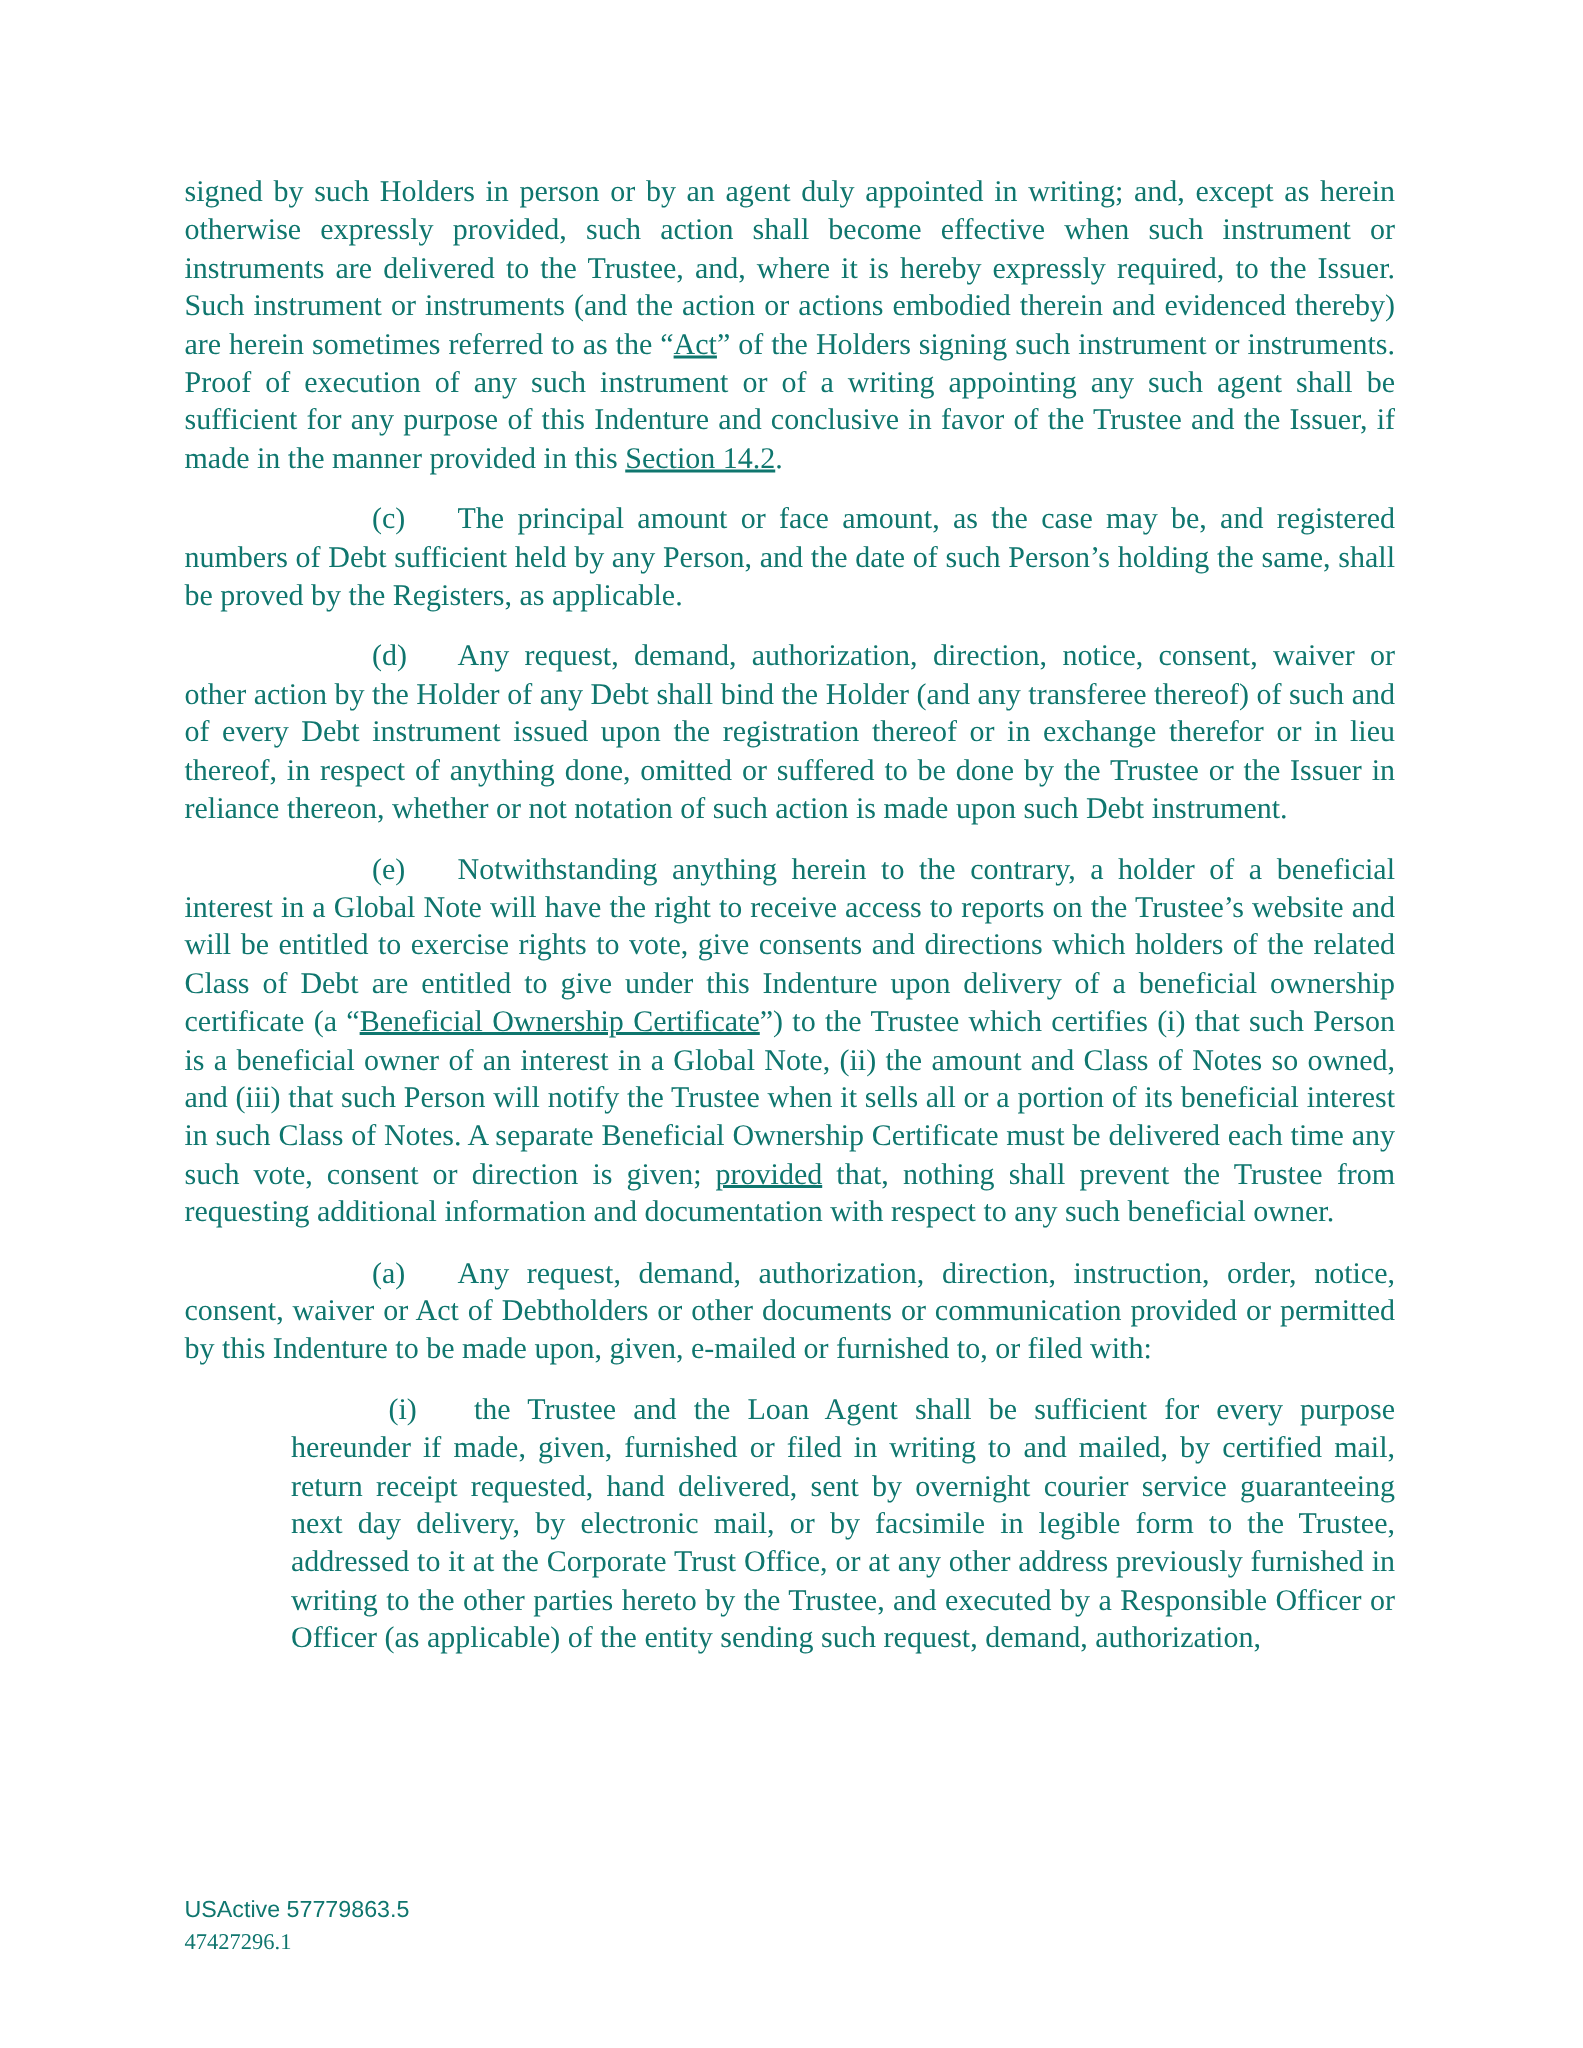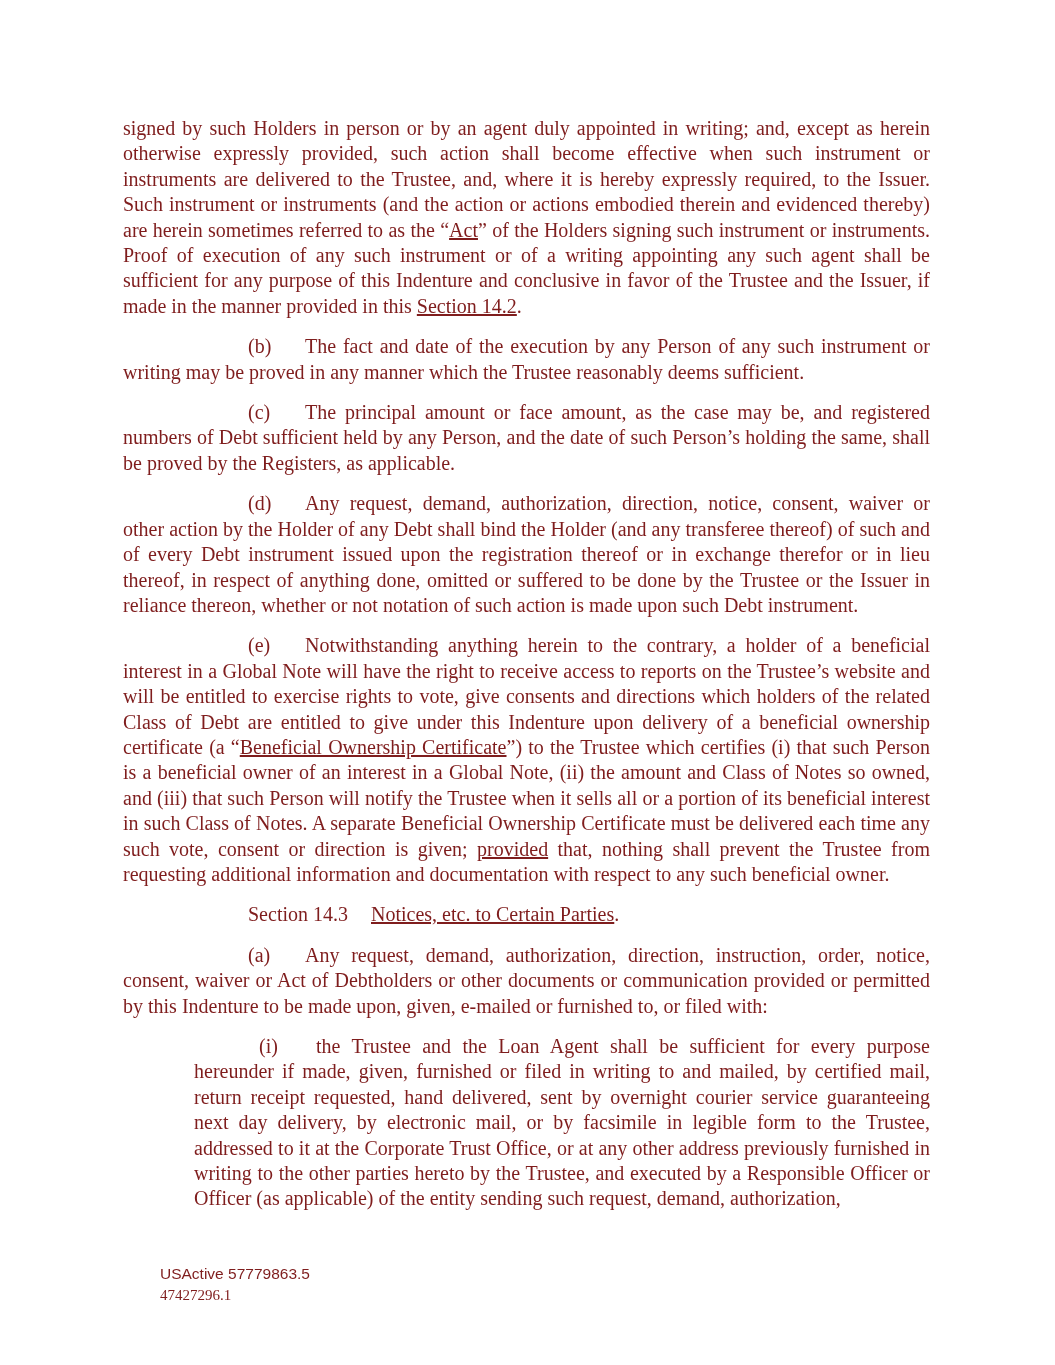--- a/index.html
+++ b/index.html
@@ -2,21 +2,21 @@
 <html><head>
 <meta charset="utf-8">
 <style>
   * { margin: 0; padding: 0; box-sizing: border-box; }
   html, body { background: #ffffff; }
   .page {
     position: relative;
     width: 1055px;
     height: 1365px;
     background: #ffffff;
-    color: #7f1d1d;
+    color: #0f766e;
     font-family: "Liberation Serif", "DejaVu Serif", serif;
     overflow: hidden;
   }
   .content {
     position: absolute;
     top: 116px;
     left: 123px;
     width: 807px;
   }
   p.para {
@@ -42,21 +42,20 @@
     line-height: 25.4px;
     text-indent: 125px;
     text-align: left;
     margin: 0 0 15px 0;
   }
   .sec-num { margin-right: 23px; }
   .footer-left {
     position: absolute;
     left: 123px;
     top: 1263px;
-    margin-left: 37px;
   }
   .footer-left .line1 {
     font-family: "Liberation Sans", sans-serif;
     font-size: 15.5px;
     line-height: 22px;
   }
   .footer-left .line2 {
     font-family: "Liberation Serif", serif;
     font-size: 15px;
     line-height: 20px;
@@ -72,29 +71,27 @@
   }
 </style>
 </head>
 <body>
 
 <div class="page">
   <div class="content">
 
     <p class="para no-indent"><span>signed by such Holders in person or by an agent duly appointed in writing; and, except as herein otherwise expressly provided, such action shall become effective when such instrument or instruments are delivered to the Trustee, and, where it is hereby expressly required, to the Issuer.  Such instrument or instruments (and the action or actions embodied therein and evidenced thereby) are herein sometimes referred to as the “</span><span class="u">Act</span><span>” of the Holders signing such instrument or instruments.  Proof of execution of any such instrument or of a writing appointing any such agent shall be sufficient for any purpose of this Indenture and conclusive in favor of the Trustee and the Issuer, if made in the manner provided in this </span><span class="u">Section 14.2</span><span>.</span></p>
 
-    <p class="para"><span class="plabel">(b)</span><span>The fact and date of the execution by any Person of any such instrument or writing may be proved in any manner which the Trustee reasonably deems sufficient.</span></p>
 
     <p class="para"><span class="plabel">(c)</span><span>The principal amount or face amount, as the case may be, and registered numbers of Debt sufficient held by any Person, and the date of such Person’s holding the same, shall be proved by the Registers, as applicable.</span></p>
 
     <p class="para"><span class="plabel">(d)</span><span>Any request, demand, authorization, direction, notice, consent, waiver or other action by the Holder of any Debt shall bind the Holder (and any transferee thereof) of such and of every Debt instrument issued upon the registration thereof or in exchange therefor or in lieu thereof, in respect of anything done, omitted or suffered to be done by the Trustee or the Issuer in reliance thereon, whether or not notation of such action is made upon such Debt instrument.</span></p>
 
     <p class="para"><span class="plabel">(e)</span><span>Notwithstanding anything herein to the contrary, a holder of a beneficial interest in a Global Note will have the right to receive access to reports on the Trustee’s website and will be entitled to exercise rights to vote, give consents and directions which holders of the related Class of Debt are entitled to give under this Indenture upon delivery of a beneficial ownership certificate (a “</span><span class="u">Beneficial Ownership Certificate</span><span>”) to the Trustee which certifies (i) that such Person is a beneficial owner of an interest in a Global Note, (ii) the amount and Class of Notes so owned, and (iii) that such Person will notify the Trustee when it sells all or a portion of its beneficial interest in such Class of Notes.  A separate Beneficial Ownership Certificate must be delivered each time any such vote, consent or direction is given; </span><span class="u">provided</span><span> that, nothing shall prevent the Trustee from requesting additional information and documentation with respect to any such beneficial owner.</span></p>
 
-    <p class="heading"><span class="sec-num">Section 14.3</span><span class="u">Notices, etc. to Certain Parties</span><span>.</span></p>
 
     <p class="para"><span class="plabel">(a)</span><span>Any request, demand, authorization, direction, instruction, order, notice, consent, waiver or Act of Debtholders or other documents or communication provided or permitted by this Indenture to be made upon, given, e-mailed or furnished to, or filed with:</span></p>
 
     <p class="para sub"><span class="plabel">(i)</span><span>the Trustee and the Loan Agent shall be sufficient for every purpose hereunder if made, given, furnished or filed in writing to and mailed, by certified mail, return receipt requested, hand delivered, sent by overnight courier service guaranteeing next day delivery, by electronic mail, or by facsimile in legible form to the Trustee, addressed to it at the Corporate Trust Office, or at any other address previously furnished in writing to the other parties hereto by the Trustee, and executed by a Responsible Officer or Officer (as applicable) of the entity sending such request, demand, authorization,</span></p>
 
   </div>
 
   <div class="footer-left">
     <div class="line1">USActive 57779863.5</div>
     <div class="line2">47427296.1</div>

